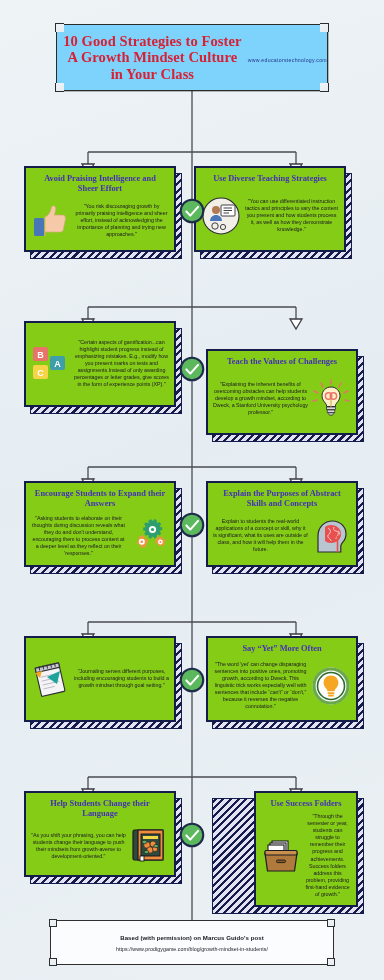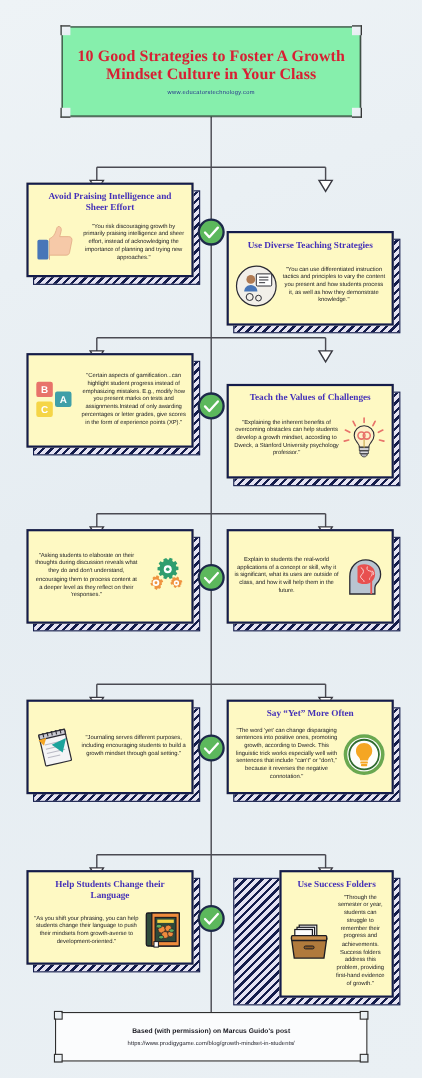--- a/index.html
+++ b/index.html
@@ -24,26 +24,26 @@
     z-index: 1;
     pointer-events: none;
   }
 
   
   .title-card {
     position: absolute;
     left: 56px;
     top: 24px;
     width: 272px;
-    height: 82px;
-    background: #86efac;
+    height: 67px;
+    background: #7dd3fc;
     border: 1.6px solid #2b2b2b;
     z-index: 3;
     display: flex;
-    flex-direction: column;
+    flex-direction: row;
     align-items: center;
     justify-content: center;
     box-shadow: 1px 1px 0 rgba(0,0,0,0.25);
   }
   .title-card .notch {
     position: absolute;
     width: 9px; height: 9px;
     background: linear-gradient(160deg,#eef3f6,#e6edf2);
     border: 1.6px solid #2b2b2b;
   }
@@ -86,21 +86,21 @@
       repeating-linear-gradient(
         -45deg,
         #141c4b 0px, #141c4b 2.2px,
         #e4e2f2 2.2px, #e4e2f2 5.4px
       );
     border: 1.6px solid #141c4b;
     z-index: 0;
   }
   .card-body {
     position: relative;
-    background: #fef9c3;
+    background: #84cc16;
     border: 2.2px solid #141c4b;
     z-index: 1;
     padding: 6px 5px 7px;
     min-height: 86px;
     display: flex;
     flex-direction: column;
   }
   .card-title {
     font-family: "Liberation Serif", serif;
     font-weight: bold;
@@ -237,21 +237,21 @@
           <div class="card-icon">
             <svg viewBox="0 0 40 40">
               <rect x="3" y="17" width="10" height="18" rx="1.5" fill="#4876b8"></rect>
               <path d="M14 35V16c3-1 5-4 6-7.5.5-2 1-4 2.8-3.6 1.9.4 2.2 2.6 1.7 4.6l-1.2 4.6h8.2c2 0 3.3 1.7 2.9 3.6l-2.2 11c-.3 1.5-1.6 2.3-3.1 2.3H14z" fill="#f6c9a8" stroke="#e0a882" stroke-width=".7"></path>
             </svg>
           </div>
           <div class="card-text">"You risk discouraging growth by primarily praising intelligence and sheer effort, instead of acknowledging the importance of planning and trying new approaches."</div>
         </div>
       </div>
     </div>
-    <div class="card" style="left: 206px; top: 166px; margin-top: 44px;">
+    <div class="card" style="left: 194px; top: 166px;">
       <div class="card-shadow"></div>
       <div class="card-body">
         <div class="card-title">Use Diverse Teaching Strategies</div>
         <div class="card-content">
           <div class="card-icon">
             <svg viewBox="0 0 40 40">
               <circle cx="20" cy="20" r="18" fill="#f2efe9" stroke="#2b2b33" stroke-width="1.1"></circle>
               <rect x="20" y="9" width="14" height="11" rx="1" fill="#fff" stroke="#2b2b33" stroke-width=".9"></rect>
               <g stroke="#2b2b33" stroke-width=".9">
                 <line x1="22.5" y1="12" x2="31" y2="12"></line>
@@ -313,20 +313,21 @@
               <line x1="20" y1="20" x2="20" y2="28" stroke="#c8a84a" stroke-width="1"></line>
             </svg>
           </div>
           <div class="card-text">"Explaining the inherent benefits of overcoming obstacles can help students develop a growth mindset, according to Dweck, a Stanford University psychology professor."</div>
         </div>
       </div>
     </div>
     <div class="card" style="left: 24px; top: 481px;">
       <div class="card-shadow"></div>
       <div class="card-body">
+        <div class="card-title">Encourage Students to Expand their Answers</div>
         <div class="card-content icon-right">
           <div class="card-icon">
             <svg viewBox="0 0 40 40">
               <g fill="#2f9e6e">
                 <path d="M23 4.5l1.4.3.9-1.8 2.6 1-.3 2 1.2.9 1.8-.9 1.6 2.2-1.4 1.4.4 1.4 2 .3v2.8l-2 .3-.4 1.4 1.4 1.4-1.6 2.2-1.8-.9-1.2.9.3 2-2.6 1-.9-1.8-1.4.3-.9 1.8-2.6-1 .3-2-1.2-.9-1.8.9-1.6-2.2 1.4-1.4-.4-1.4-2-.3v-2.8l2-.3.4-1.4-1.4-1.4 1.6-2.2 1.8.9 1.2-.9-.3-2 2.6-1z"></path>
               </g>
               <circle cx="23.5" cy="13.5" r="3.6" fill="#fff"></circle>
               <circle cx="23.5" cy="13.5" r="1.6" fill="#2f9e6e"></circle>
               <g fill="#ef9440">
                 <path d="M11 20l1.6.5.9-1.5 2.2 1.2-.4 1.7 1.2 1.2 1.7-.4 1.2 2.2-1.5.9.5 1.6-1.5.9.4 1.7-1.2 1.2-1.7-.4-.9 1.5-2.2-1.2.4-1.7-1.2-1.2-1.7.4-1.2-2.2 1.5-.9-.5-1.6 1.5-.9-.4-1.7 1.2-1.2 1.7.4z"></path>
@@ -340,20 +341,21 @@
               <circle cx="31.4" cy="26" r="1" fill="#ef9440"></circle>
             </svg>
           </div>
           <div class="card-text">"Asking students to elaborate on their thoughts during discussion reveals what they do and don't understand, encouraging them to process content at a deeper level as they reflect on their 'responses."</div>
         </div>
       </div>
     </div>
     <div class="card" style="left: 206px; top: 481px;">
       <div class="card-shadow"></div>
       <div class="card-body">
+        <div class="card-title">Explain the Purposes of Abstract Skills and Concepts</div>
         <div class="card-content icon-right">
           <div class="card-icon">
             <svg viewBox="0 0 40 40">
               <path d="M7 36V20C7 11 13.5 5 21.5 5 29 5 35 10.5 35 18c0 4-1.6 6.5-3.4 8.3-1.2 1.2-1.8 2.3-1.8 4V36z" fill="#b9c5d1" stroke="#2b2b33" stroke-width="1.2"></path>
               <path d="M20 9c6 0 10 4 10 9s-4 9-10 9c-2.5 0-4.5-.8-6-2V11c1.5-1.3 3.5-2 6-2z" fill="#e8504f"></path>
               <g stroke="#fff" stroke-width=".8" fill="none" opacity=".85">
                 <path d="M17 12c2 1 3 3 2 5s-3 2-2 4 3 2 3 4"></path>
                 <path d="M23 11c-1 2 0 4 2 4s3 2 2 4-2 2-2 4"></path>
                 <path d="M27 15c1.5.5 2 2 1.5 3.5"></path>
               </g>

